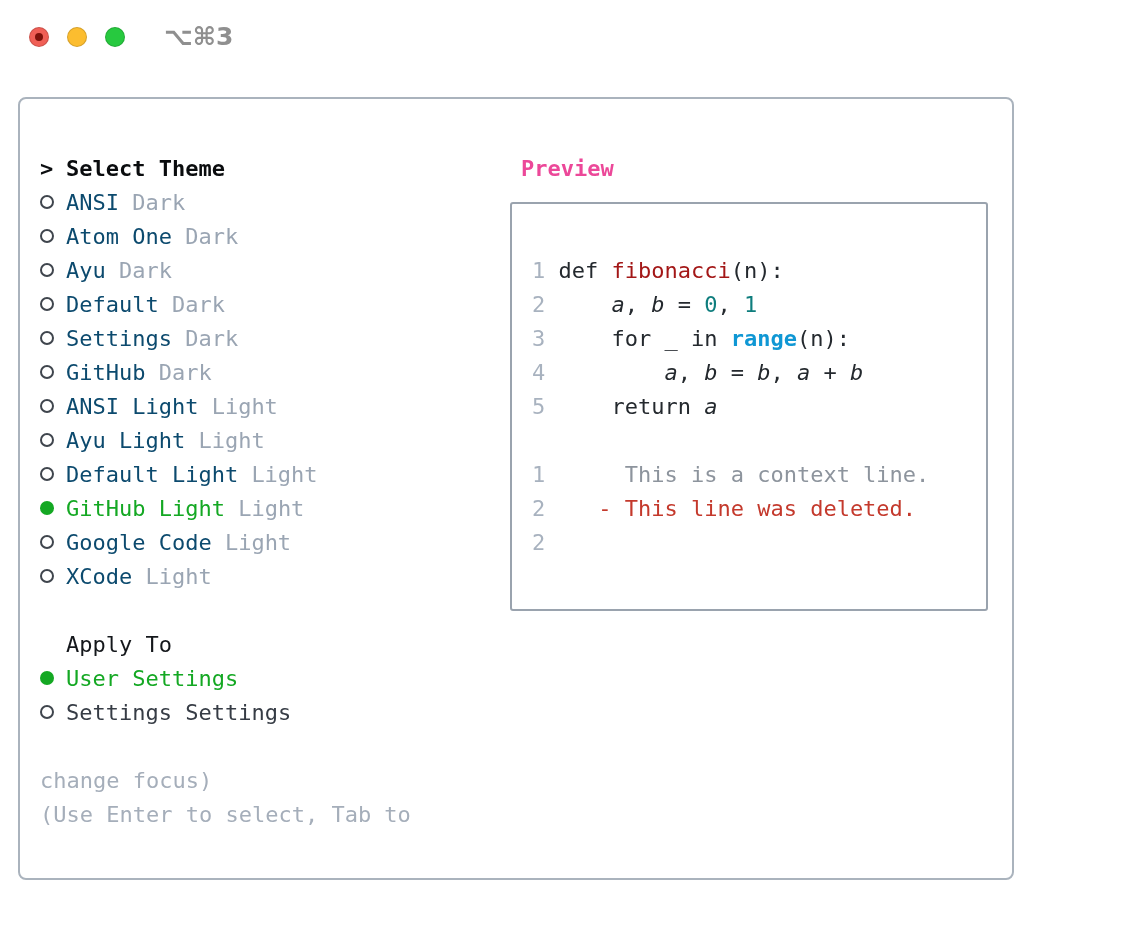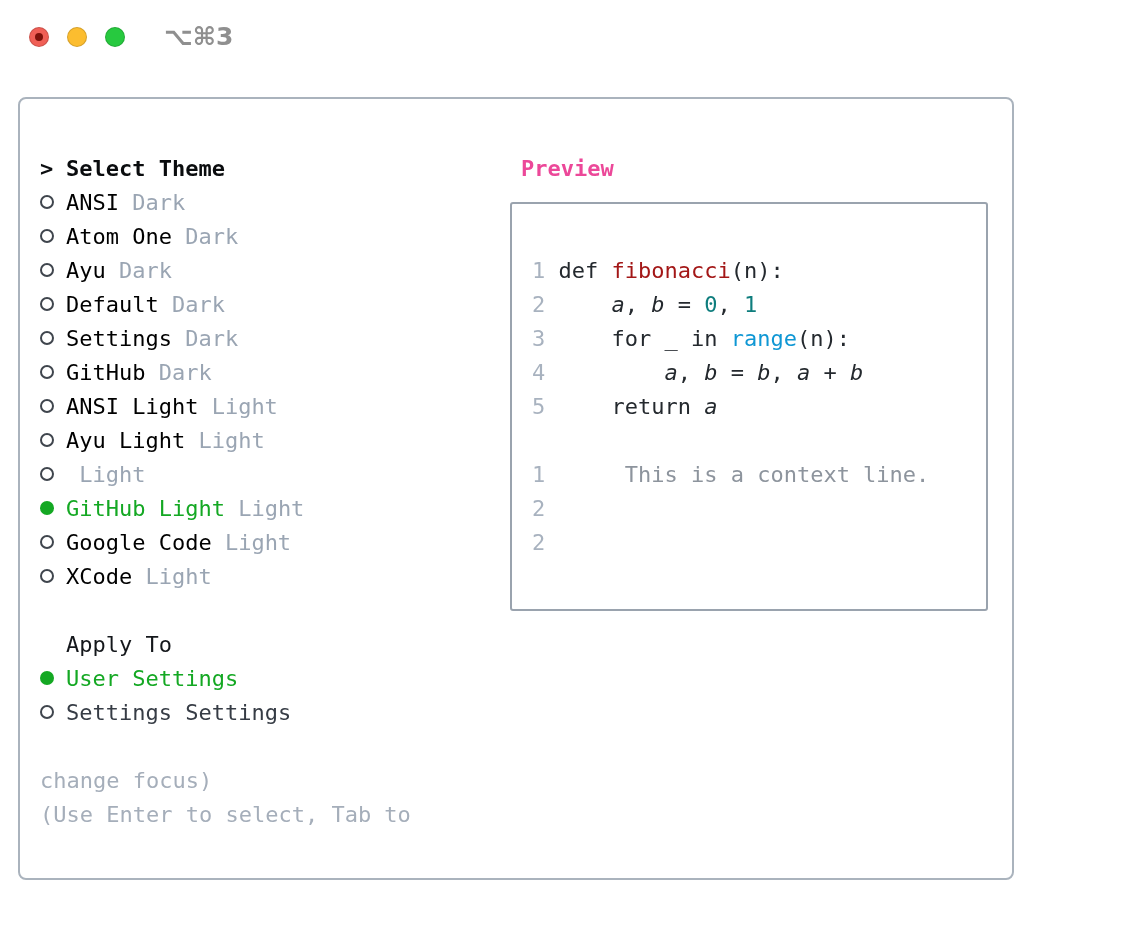--- a/index.html
+++ b/index.html
@@ -25,42 +25,42 @@
     box-sizing:border-box;border:2px solid #aab3bd;border-radius:8px;background:#fff;
   }
   .left-col{position:absolute;left:20px;top:52px;}
   .row{height:34px;display:flex;align-items:center;font-size:22px;}
   .marker{width:26px;flex:0 0 26px;display:flex;align-items:center;}
   .prompt{font-weight:bold;color:#0c0e10;}
   .radio{width:14px;height:14px;box-sizing:border-box;border:2px solid #3f454d;border-radius:50%;}
   .radio.on{border:none;background:var(--selected-green);}
   .header-label{font-weight:bold;color:#0a0c0e;}
   .apply-header{color:#14171b;}
-  .t-name{color:#000000;white-space:pre;}
+  .t-name{color:#0c4a6e;white-space:pre;}
   .t-tag{color:#9aa5b3;margin-left:0.6em;white-space:pre;}
   .theme-row.selected .t-name{color:var(--selected-green);}
   .opt-label{color:#363c45;white-space:pre;}
   .opt-row.selected .opt-label{color:var(--selected-green);}
   .spacer-row{height:34px;}
   .help-line{height:34px;display:flex;align-items:center;font-size:22px;color:#a5aeba;white-space:pre;}
   
   .preview-title{position:absolute;left:501px;top:52px;height:34px;display:flex;align-items:center;
     font-size:22px;font-weight:bold;color:#ec4899;}
   .preview-box{
     position:absolute;left:490px;top:103px;width:478px;height:409px;
     box-sizing:border-box;border:2px solid #9aa3ae;border-radius:3px;background:#fff;
     padding:49px 0 0 20px;overflow:hidden;
   }
   .pline{height:34px;display:flex;align-items:center;font-size:22px;}
   .ln{display:inline-block;width:2ch;color:#a8b2bf;white-space:pre;flex:0 0 auto;}
   .pcode{white-space:pre;color:#24292e;}
   .pcode span{white-space:pre;}
   .tok-func{color:var(--function-red);}
   .tok-num{color:var(--number-teal);}
-  .tok-builtin{color:var(--builtin-blue);}
+  .tok-builtin{color:var(--builtin-blue);font-weight:bold;}
   .tok-context{color:#8d949d;}
   .tok-deleted{color:var(--deleted-red);}
   .tok-added{color:var(--added-green);}
   .tok-italic{font-style:italic;}
 </style>
 </head>
 <body>
 
 <div class="window">
 
@@ -141,20 +141,21 @@
               <span class="radio"></span>
             </span>
     <span class="t-name">Ayu Light</span>
     <span class="t-tag">Light</span>
   </div>
 
   <div class="row theme-row">
     <span class="marker">
               <span class="radio"></span>
             </span>
+    <span class="t-name">Default Light</span>
     <span class="t-tag">Light</span>
   </div>
 
   <div class="row theme-row selected">
     <span class="marker">
               <span class="radio on"></span>
             </span>
     <span class="t-name">GitHub Light</span>
     <span class="t-tag">Light</span>
   </div>
@@ -232,20 +233,21 @@
         <div class="pline">
           <span class="ln"></span>
           <span class="pcode"></span>
         </div>
         <div class="pline">
           <span class="ln">1</span>
           <span class="pcode"><span class="tok-context">     This is a context line.</span></span>
         </div>
         <div class="pline">
           <span class="ln">2</span>
+          <span class="pcode"><span class="tok-deleted">   - This line was deleted.</span></span>
         </div>
         <div class="pline">
           <span class="ln">2</span>
         </div>
       </div>
 
   </div>
 </div>
 
 </body></html>

